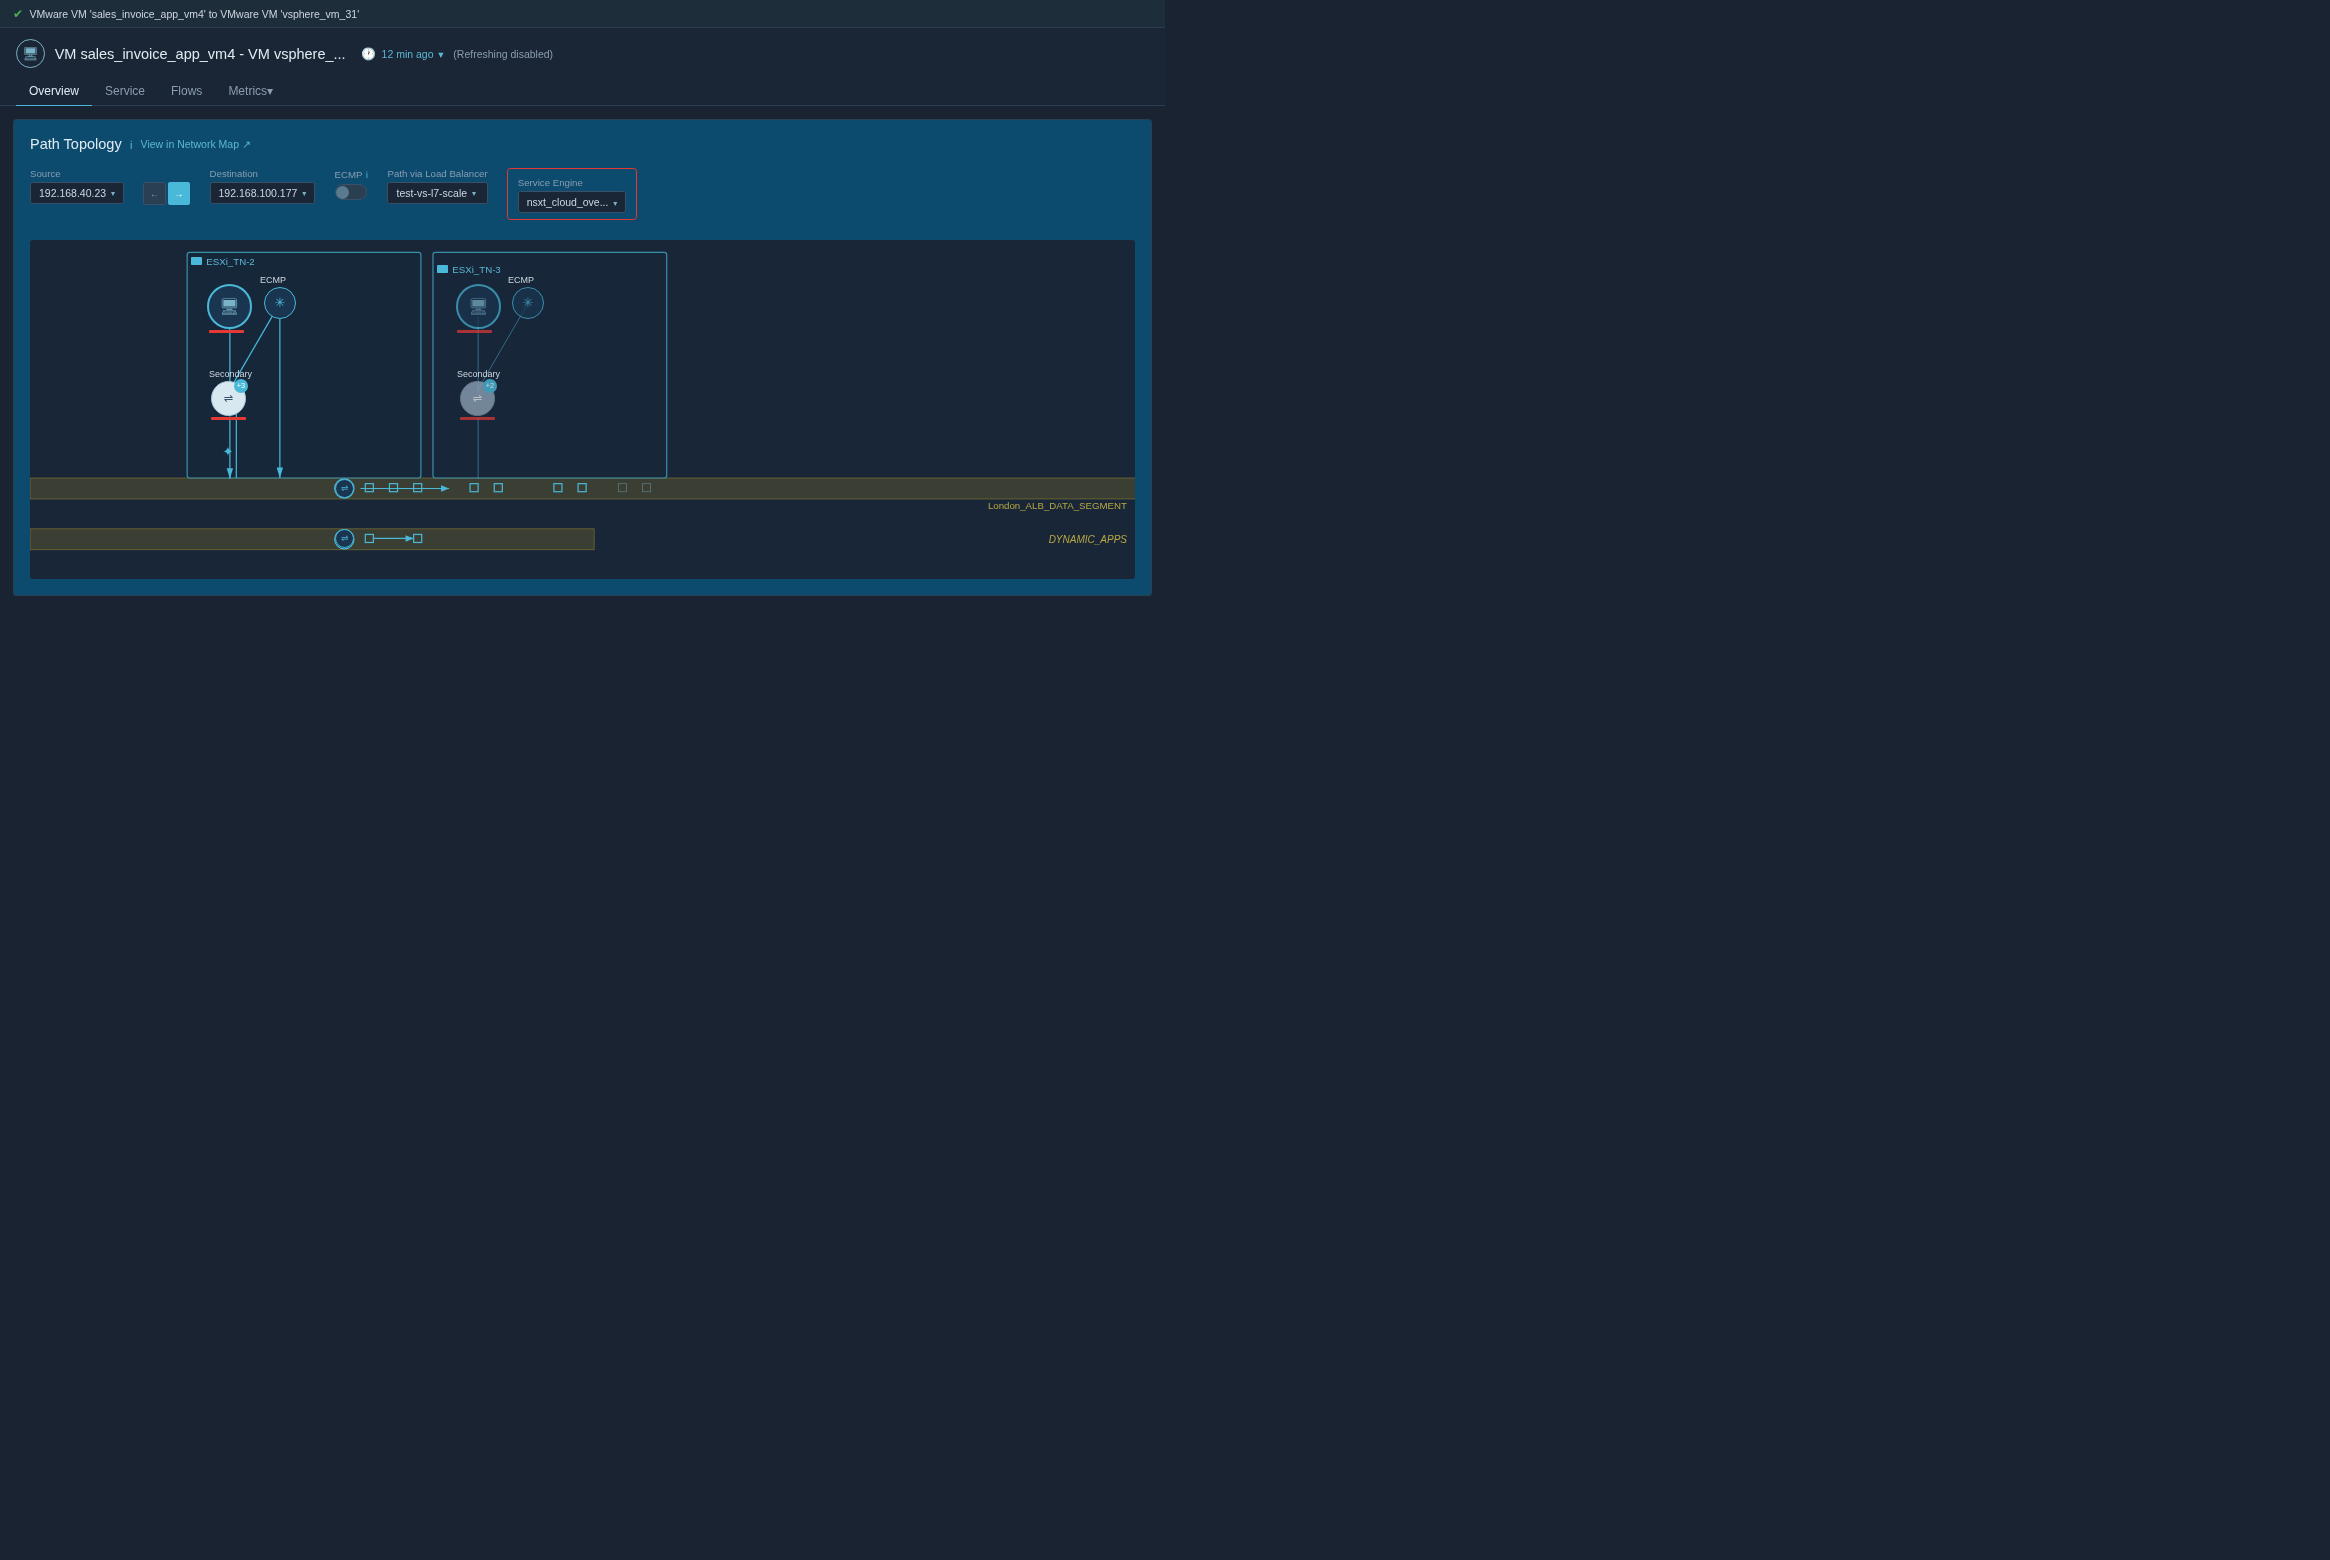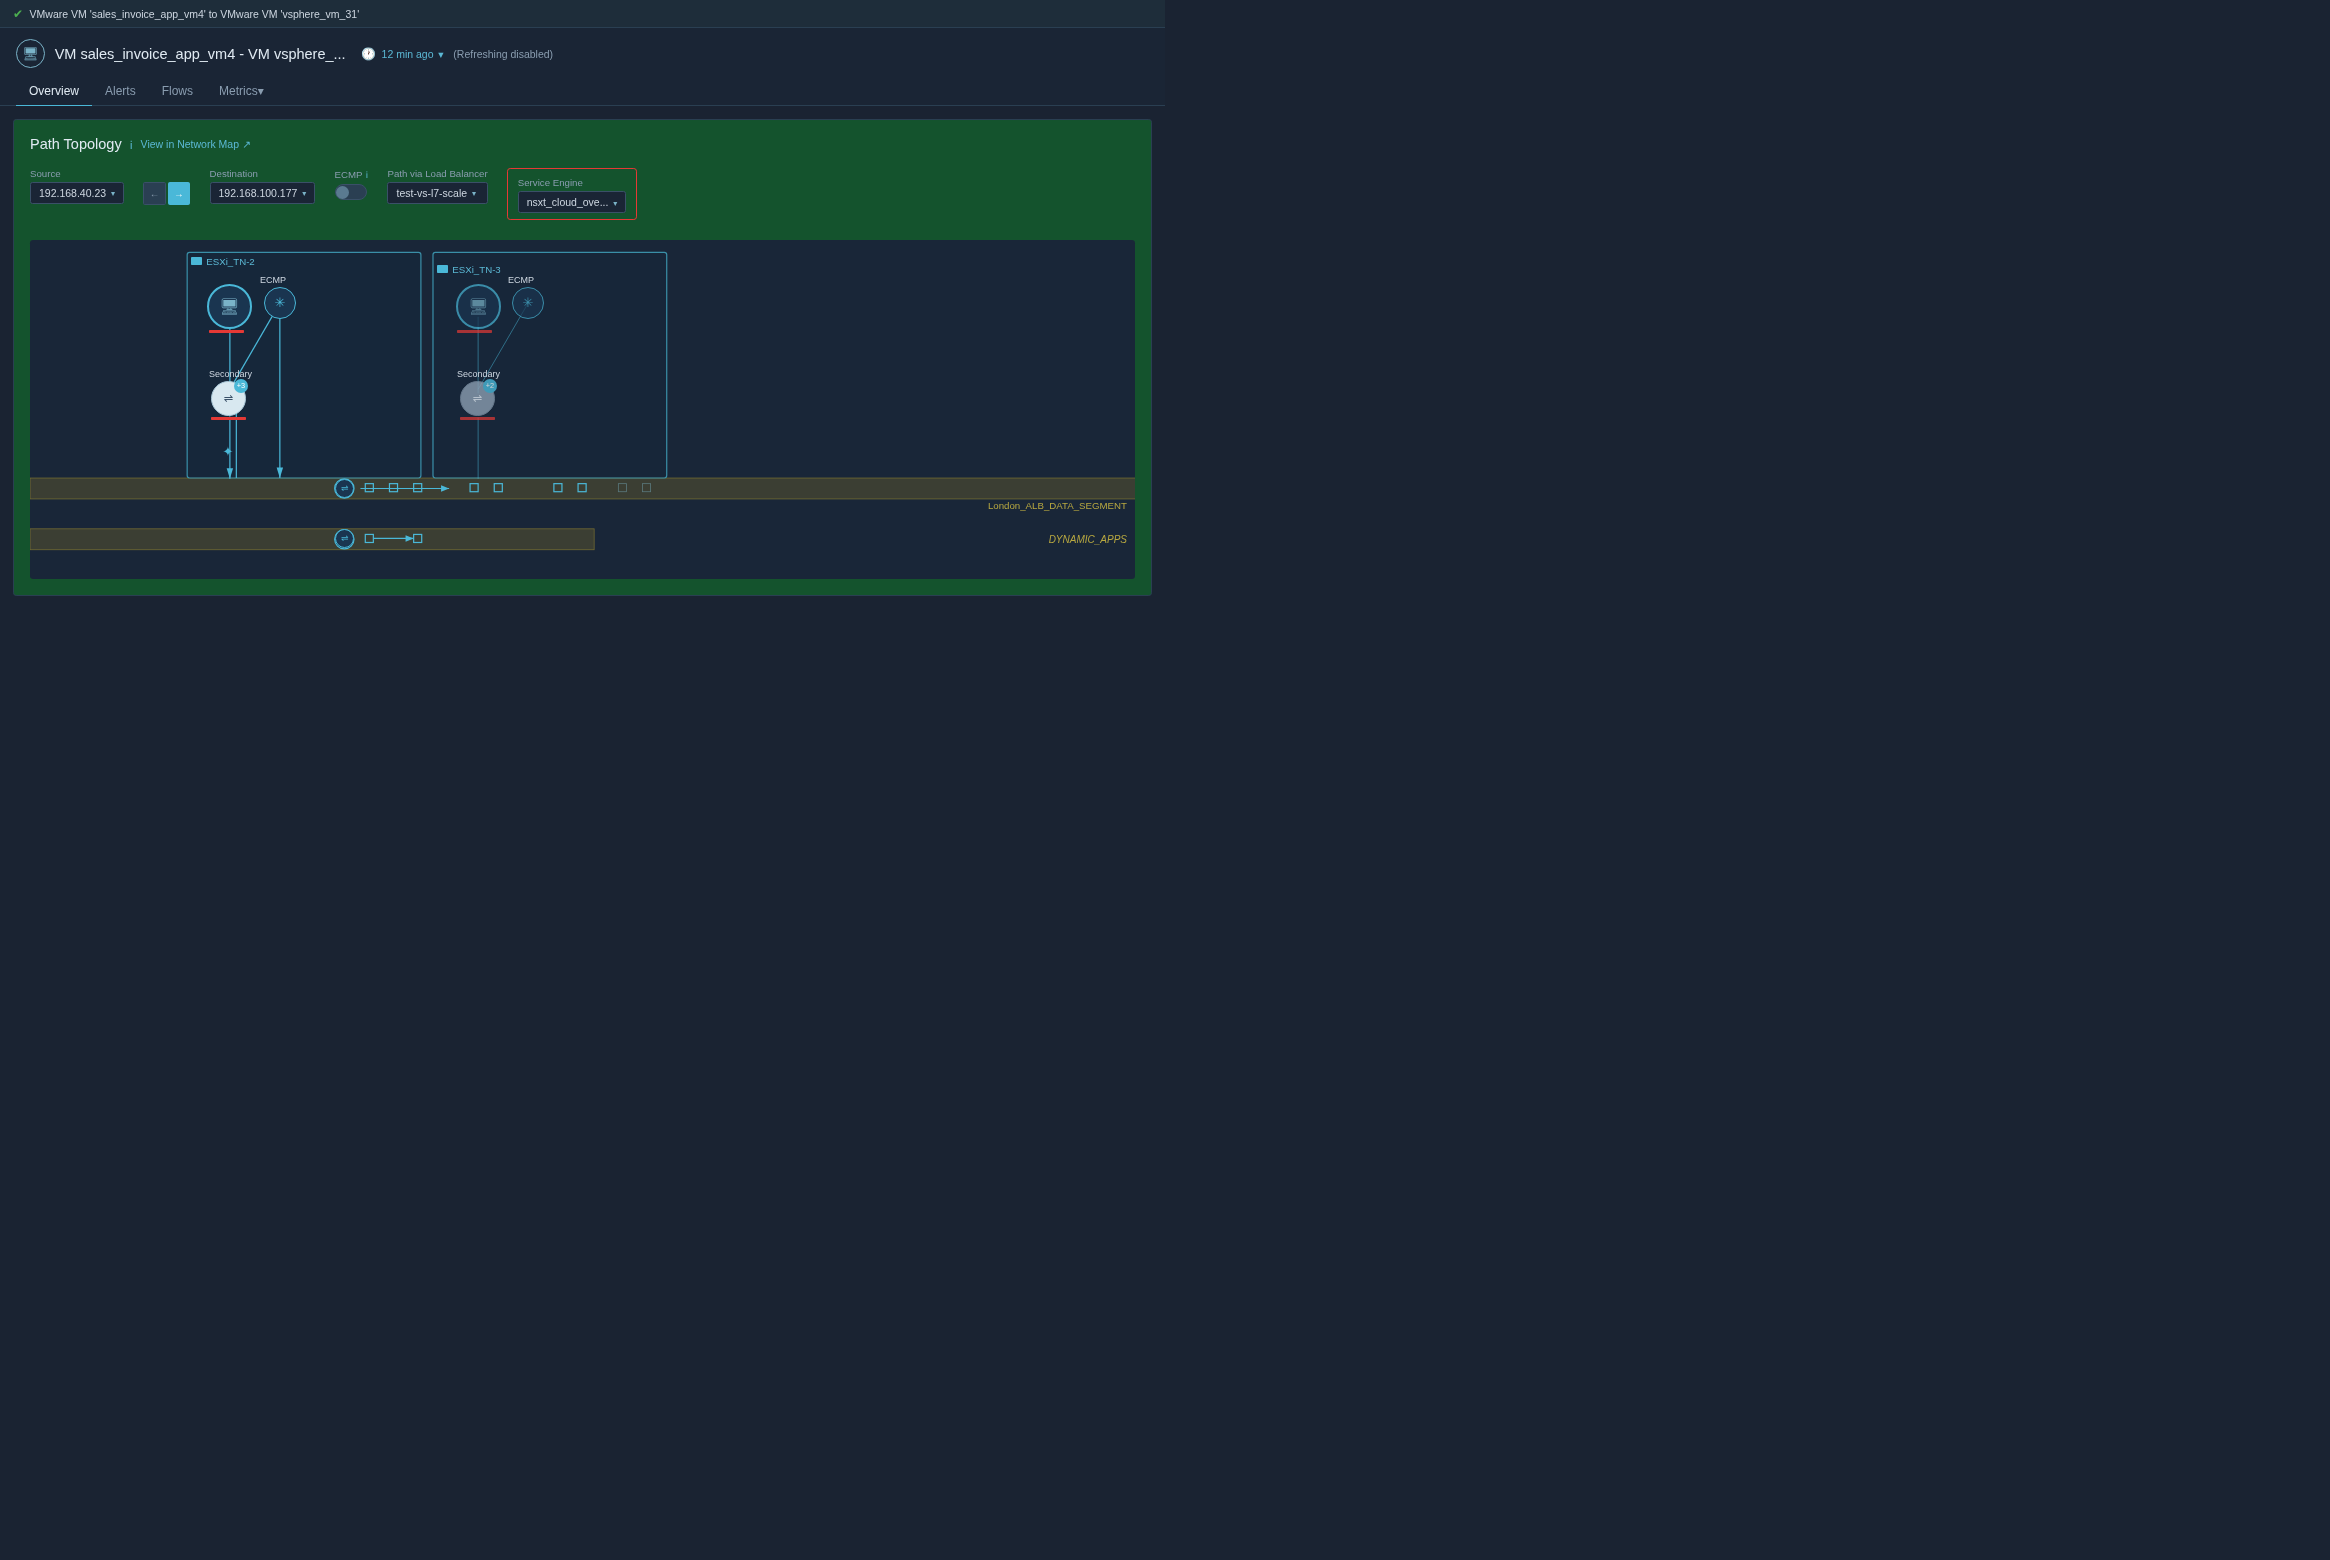--- a/index.html
+++ b/index.html
@@ -93,21 +93,21 @@
       border-bottom: 1.6px solid #4ab8d8;
     }
     .nav-tab-metrics {
       display: flex;
       align-items: center;
       gap: 0;
     }
 
     
     .main-content {
-      background: #14532d;
+      background: #0c4a6e;
       margin: 13px;
       border-radius: 3.2px;
       padding: 16px;
       border: 0.8px solid #2a3f52;
     }
 
     
     .section-header {
       display: flex;
       align-items: center;
@@ -293,21 +293,21 @@
     <span class="header-title">VM sales_invoice_app_vm4 - VM vsphere_...</span>
     <div class="header-time">
       <span class="clock-icon">🕐</span>
       <span>12 min ago</span>
       <span>▾</span>
     </div>
     <span class="refreshing-text">(Refreshing  disabled)</span>
   </div>
   <div class="nav-tabs">
     <div class="nav-tab active">Overview</div>
-    <div class="nav-tab">Alerts</div>
+    <div class="nav-tab">Service</div>
     <div class="nav-tab">Flows</div>
     <div class="nav-tab nav-tab-metrics">
       <span>Metrics</span>
       <span>▾</span>
     </div>
   </div>
 </div>
 
 <div class="main-content">
 

